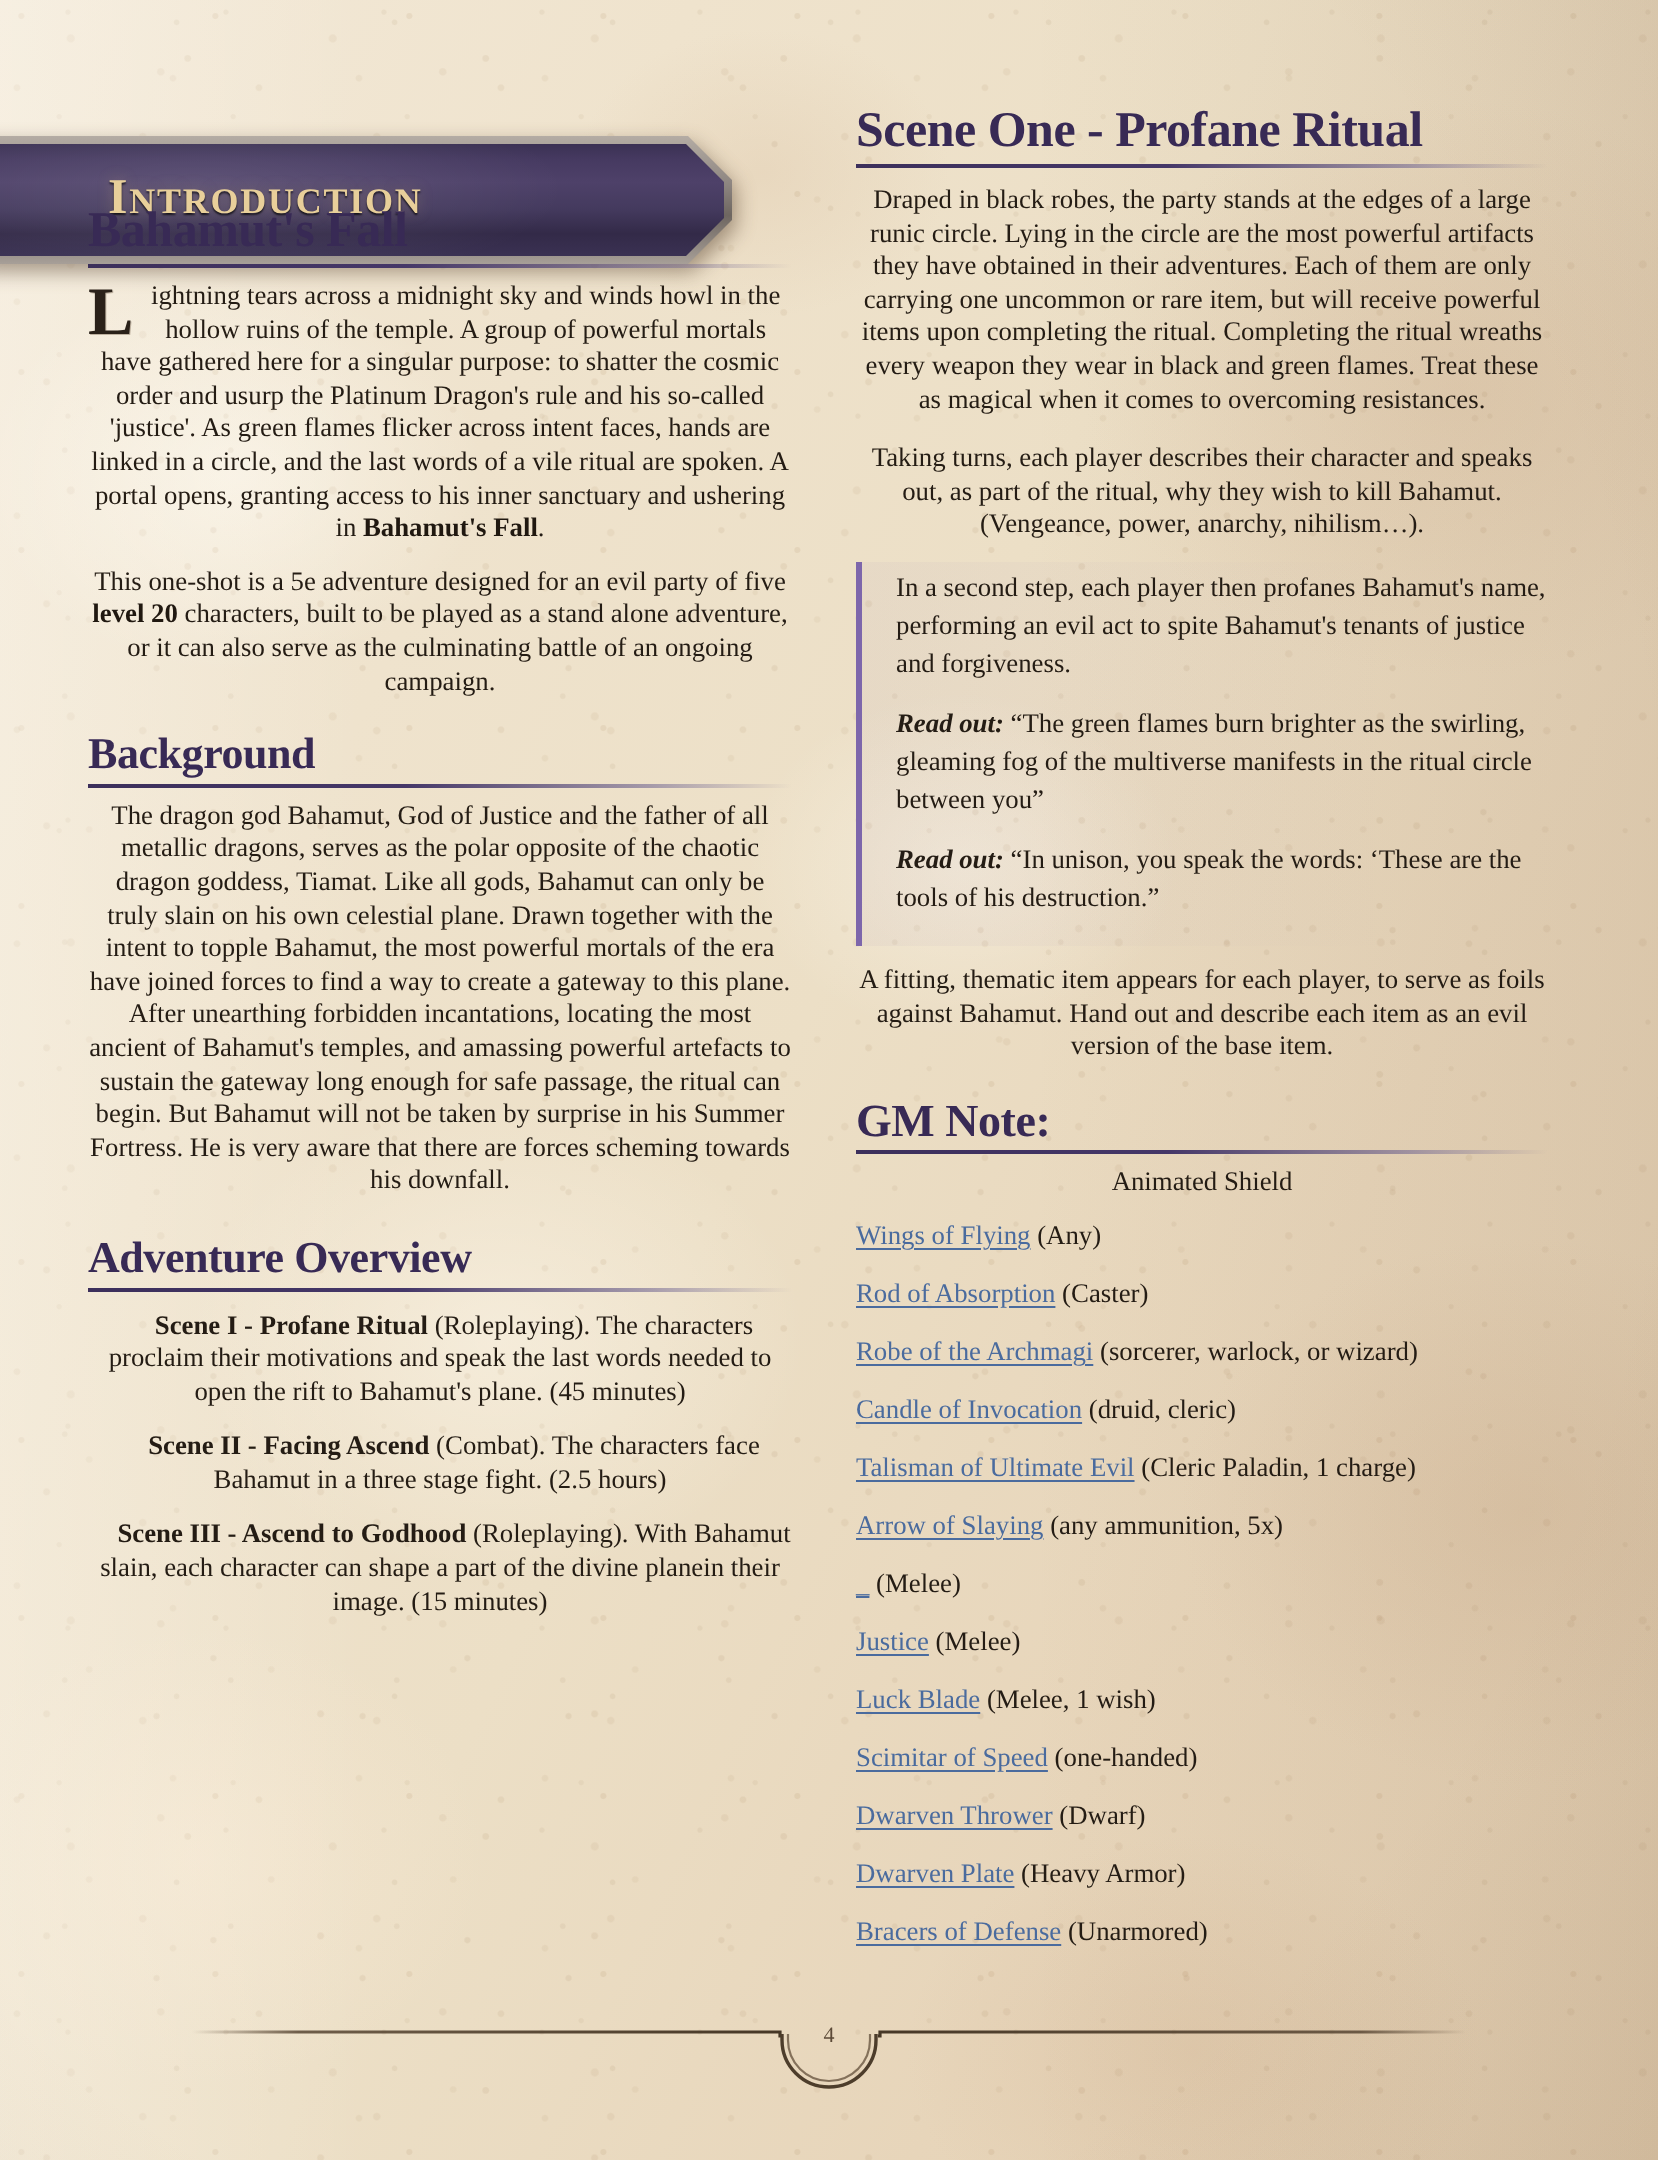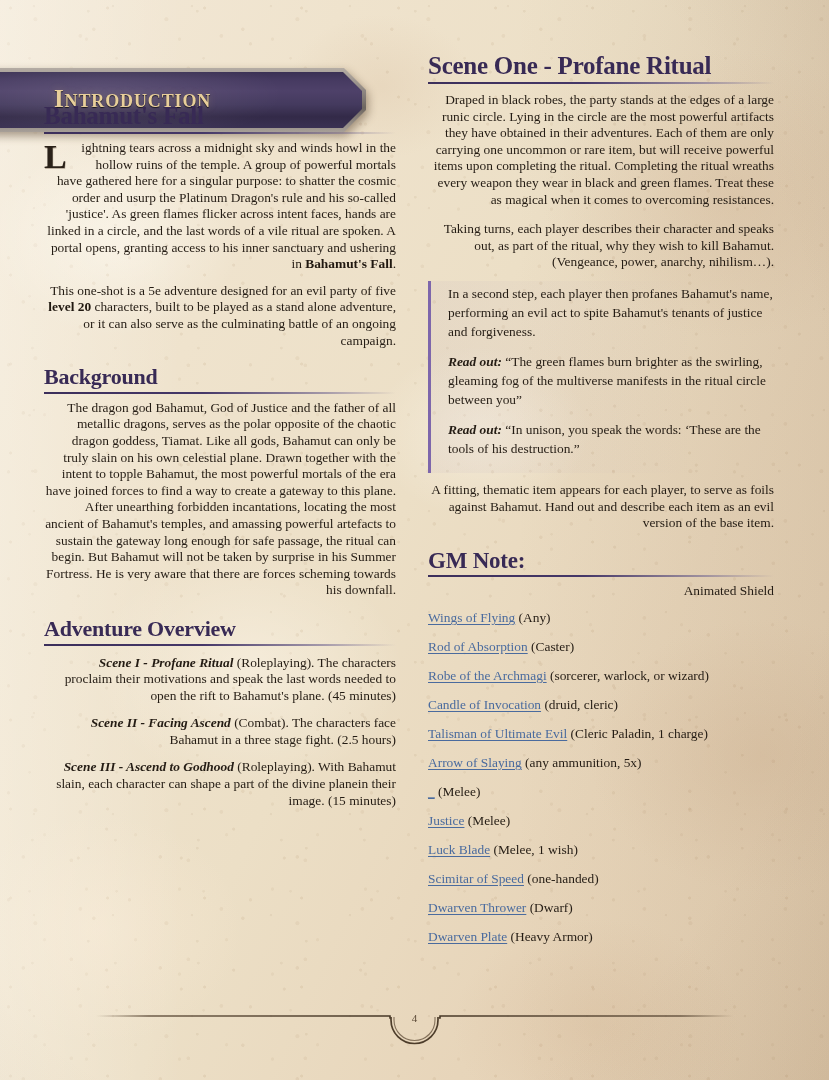--- a/index.html
+++ b/index.html
@@ -115,40 +115,40 @@
     background:linear-gradient(to right,#3c2f5b 0%, #453768 45%, #6e639090 80%, #8b82a500 100%);
   }
   h2.h.sub{ font-size:22px; }
   h2.h.small{ font-size:23px; }
 
   
   p.b{
     margin:0 0 10px 0;
     font-family:"Liberation Serif", serif;
     font-size:13.4px; line-height:16.6px;
-    color:#241c14; text-align:right;
+    color:#241c14; text-align:center;
   }
   p.b.tight{ margin-bottom:8px; }
   b, strong{ font-weight:700; color:#201810; }
 
   
   .dropcap{
     float:left;
     font-family:"Liberation Serif", serif;
     font-weight:700;
     font-size:34px; line-height:28px;
     color:#2a2119;
     padding:2px 3px 0 0;
     margin-top:1px;
     text-shadow:.5px .5px 0 rgba(90,70,50,.35);
   }
 
   
   p.scene{ margin:0 0 11px 0; text-indent:14px; }
-  p.scene .lbl{ font-weight:700; font-style:italic; }
+  p.scene .lbl{ font-weight:700; }
 
   
   .callout{
     position:relative;
     margin:3px 0 9px 0;
     padding:3px 0 3px 17px;
     border-left:3.5px solid #7d66ab;
     background:linear-gradient(to right, rgba(125,102,171,.055), rgba(125,102,171,0) 78%);
   }
   .callout p{
@@ -236,20 +236,21 @@
         <div class="item-line"><a href="#">Robe of the Archmagi</a><span> (sorcerer, warlock, or wizard)</span></div>
         <div class="item-line"><a href="#">Candle of Invocation</a><span> (druid, cleric)</span></div>
         <div class="item-line"><a href="#">Talisman of Ultimate Evil</a><span> (Cleric Paladin, 1 charge)</span></div>
         <div class="item-line"><a href="#">Arrow of Slaying</a><span> (any ammunition, 5x)</span></div>
         <div class="item-line"><a href="#" class="blank">_</a><span> (Melee)</span></div>
         <div class="item-line"><a href="#">Justice</a><span> (Melee)</span></div>
         <div class="item-line"><a href="#">Luck Blade</a><span> (Melee, 1 wish)</span></div>
         <div class="item-line"><a href="#">Scimitar of Speed</a><span> (one-handed)</span></div>
         <div class="item-line"><a href="#">Dwarven Thrower</a><span> (Dwarf)</span></div>
         <div class="item-line"><a href="#">Dwarven Plate</a><span> (Heavy Armor)</span></div>
+        <div class="item-line"><a href="#">Bracers of Defense</a><span> (Unarmored)</span></div>
       </div>
     </div>
 
     <div class="footer">
       <svg width="829" height="48" viewBox="0 0 829 48">
         <defs>
           <linearGradient id="fadeL" x1="0" y1="0" x2="1" y2="0">
             <stop offset="0" stop-color="#5a4staticf" stop-opacity="0"></stop>
             <stop offset="0" stop-color="#584633" stop-opacity="0"></stop>
             <stop offset="0.18" stop-color="#584633" stop-opacity="0.85"></stop>

